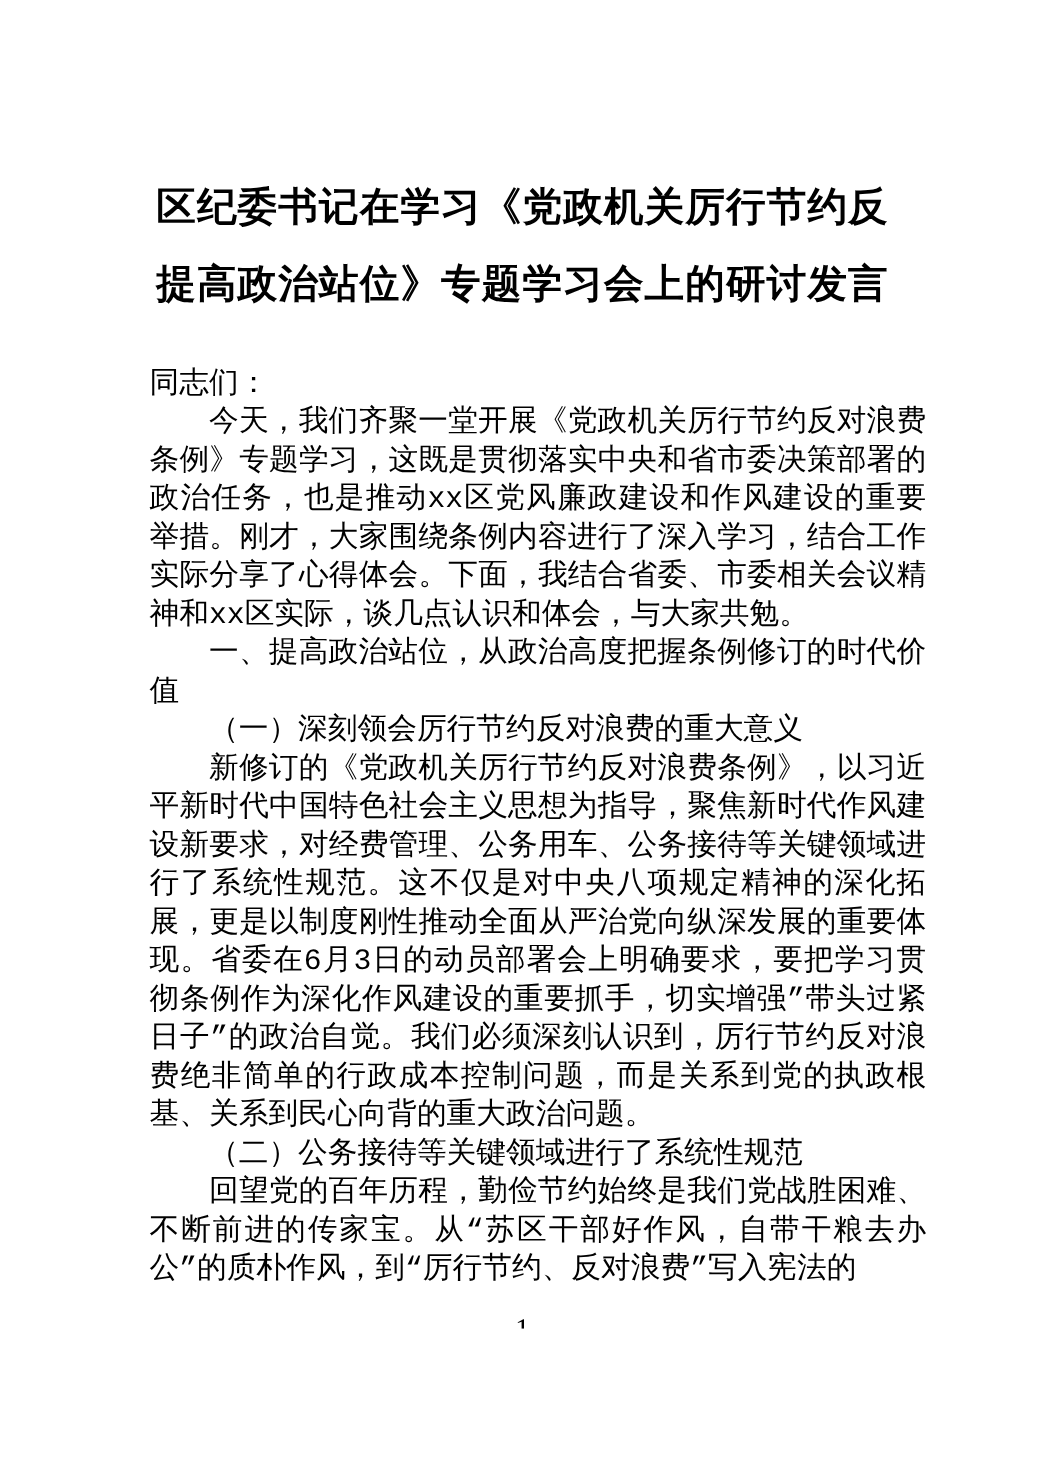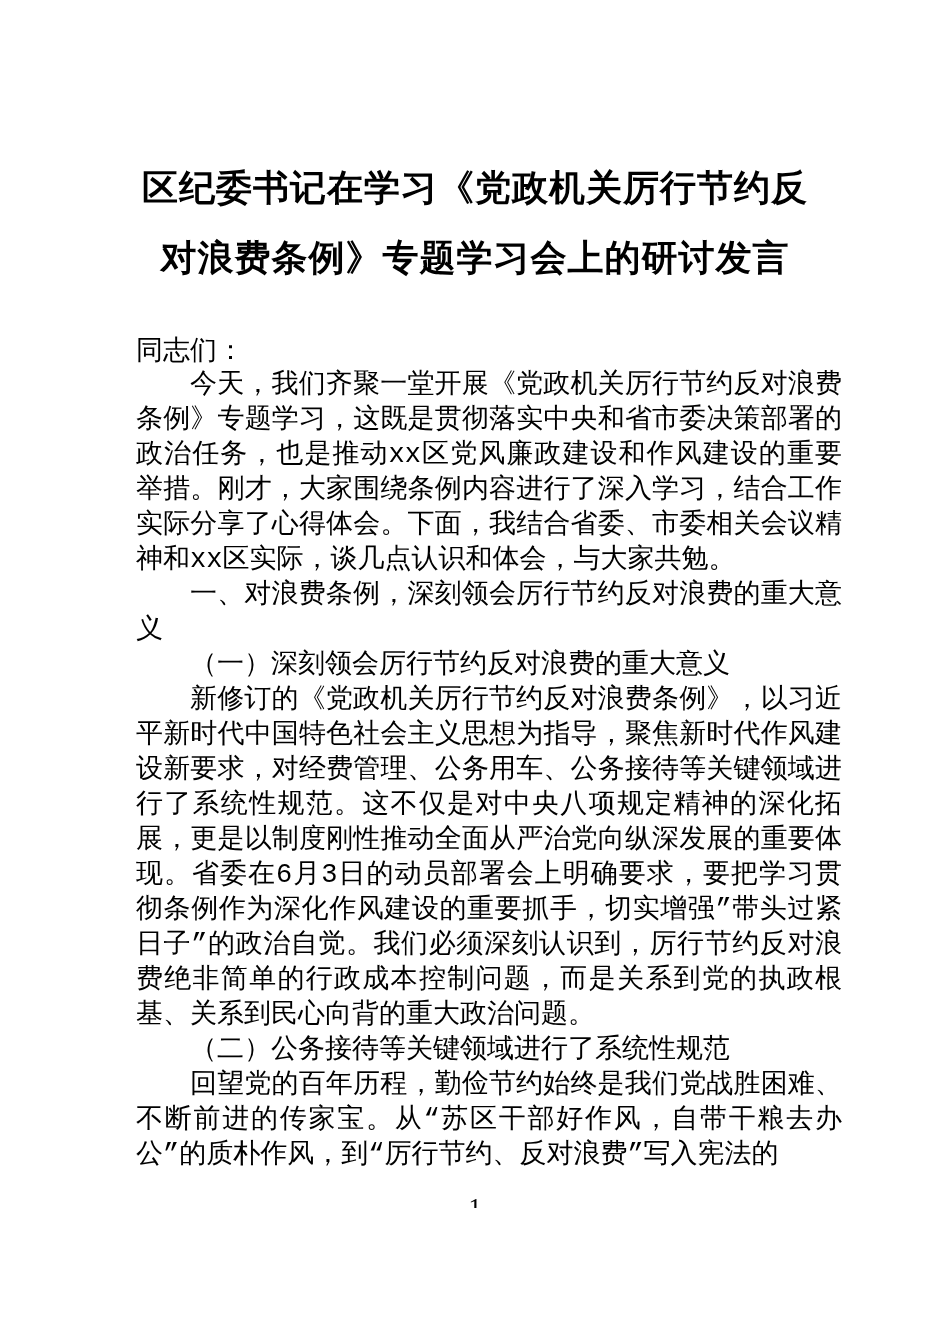--- a/index.html
+++ b/index.html
@@ -34,20 +34,21 @@
     line-height: 35px;
     text-align: justify;
     color: #000000;
   }
   .doc-body p {
     margin: 0;
     padding: 0;
   }
   .salutation {
     text-indent: 0;
+    font-family: Liberation Mono, monospace;
   }
   .para, .heading {
     text-indent: 2em;
     font-family: Liberation Mono, monospace;
   }
   .page-number {
     margin-top: 20px;
     text-align: center;
     font-family: "Liberation Serif", "DejaVu Serif", serif;
     font-size: 26px;
@@ -55,29 +56,29 @@
     color: #000000;
   }
 </style>
 </head>
 <body>
 
 <div class="page">
 
   <div class="doc-title">
     <div>区纪委书记在学习《党政机关厉行节约反</div>
-    <div>对浪费条例》专题学习会上的研讨发言</div>
+    <div>提高政治站位》专题学习会上的研讨发言</div>
   </div>
 
   <div class="doc-body">
     <p class="salutation">同志们：</p>
 
     <p class="para">今天，我们齐聚一堂开展《党政机关厉行节约反对浪费条例》专题学习，这既是贯彻落实中央和省市委决策部署的政治任务，也是推动xx区党风廉政建设和作风建设的重要举措。刚才，大家围绕条例内容进行了深入学习，结合工作实际分享了心得体会。下面，我结合省委、市委相关会议精神和xx区实际，谈几点认识和体会，与大家共勉。</p>
 
-    <p class="heading">一、对浪费条例，深刻领会厉行节约反对浪费的重大意义</p>
+    <p class="heading">一、提高政治站位，从政治高度把握条例修订的时代价值</p>
 
     <p class="heading">（一）深刻领会厉行节约反对浪费的重大意义</p>
 
     <p class="para">新修订的《党政机关厉行节约反对浪费条例》，以习近平新时代中国特色社会主义思想为指导，聚焦新时代作风建设新要求，对经费管理、公务用车、公务接待等关键领域进行了系统性规范。这不仅是对中央八项规定精神的深化拓展，更是以制度刚性推动全面从严治党向纵深发展的重要体现。省委在6月3日的动员部署会上明确要求，要把学习贯彻条例作为深化作风建设的重要抓手，切实增强”带头过紧日子”的政治自觉。我们必须深刻认识到，厉行节约反对浪费绝非简单的行政成本控制问题，而是关系到党的执政根基、关系到民心向背的重大政治问题。</p>
 
     <p class="heading">（二）公务接待等关键领域进行了系统性规范</p>
 
     <p class="para">回望党的百年历程，勤俭节约始终是我们党战胜困难、不断前进的传家宝。从“苏区干部好作风，自带干粮去办公”的质朴作风，到“厉行节约、反对浪费”写入宪法的</p>
   </div>
 

